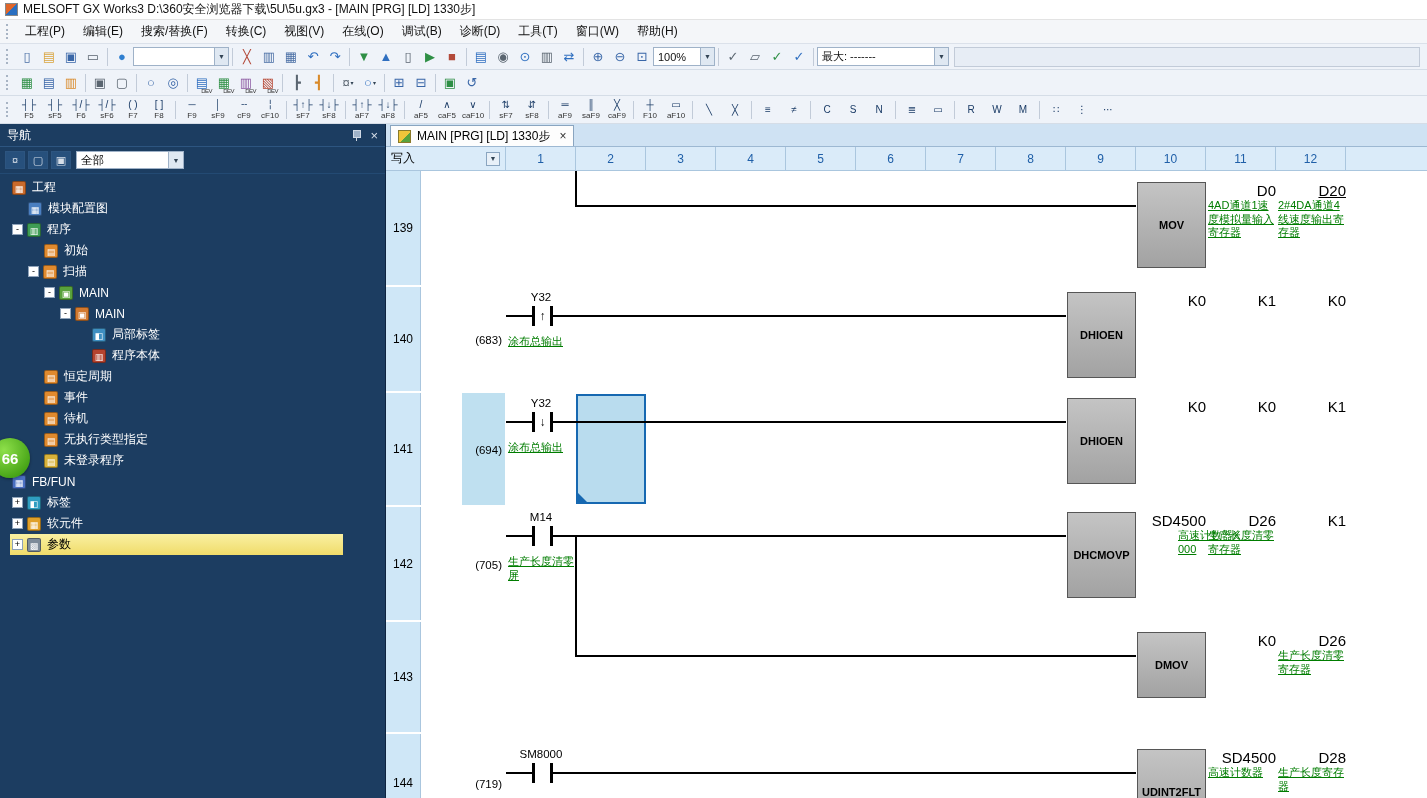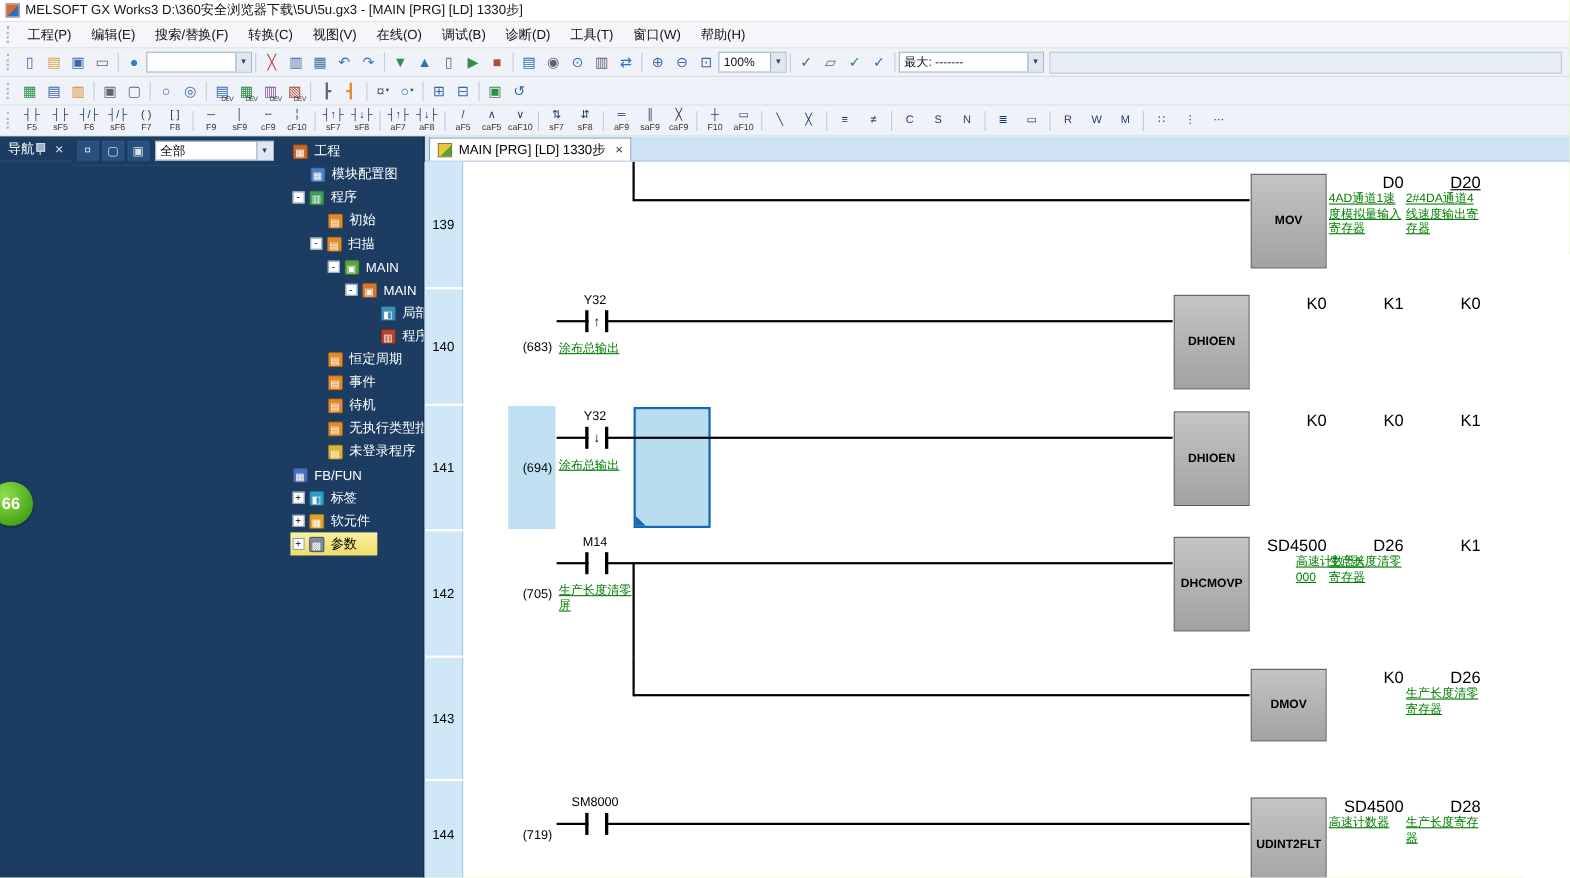--- a/index.html
+++ b/index.html
@@ -23,21 +23,21 @@
 .tbcombo{height:19px;background:#fff;border:1px solid #9fb2c8;display:flex;align-items:center;font-size:11px;padding-left:4px;position:relative;flex:none}
 .tbcombo .cval{flex:1;overflow:hidden;color:#111}
 .tbcombo .cdd{width:14px;height:100%;background:#dfe8f2;border-left:1px solid #9fb2c8;display:flex;align-items:center;justify-content:center;font-size:7px;color:#345}
 .tbwell{flex:1;height:20px;border:1px solid #c2cbd8;background:#e7edf5;margin:0 5px}
 .ladder-btn{width:26px;height:26px;display:flex;flex-direction:column;align-items:center;justify-content:center;border:1px solid transparent}
 .ladder-btn .g{font-size:10px;line-height:12px;color:#1a3b66}
 .ladder-btn .l{font-size:8px;line-height:9px;color:#333}
 
 .bodyrow{display:flex;height:674px}
 
-.nav{width:386px;background:#1c3d61;color:#fff;display:flex;border-right:1px solid #0e2440;position:relative}
+.nav{width:386px;background:#1c3d61;color:#fff;display:flex;flex-direction:column;border-right:1px solid #0e2440;position:relative}
 .nav-header{height:23px;display:flex;align-items:center;padding:0 7px;border-bottom:1px solid #2d5580;font-size:12px}
 .nav-header .sp{flex:1}
 .pin-icon{width:11px;height:12px;position:relative;margin-right:8px}
 .pin-icon::before{content:"";position:absolute;left:2px;top:1px;width:6px;height:6px;border:1px solid #cfd8e4;background:#9fb2c8}
 .pin-icon::after{content:"";position:absolute;left:5px;top:8px;width:1px;height:4px;background:#cfd8e4}
 .close-x{color:#d7dfe9;font-size:13px;line-height:13px}
 .nav-tools{height:27px;display:flex;align-items:center;gap:3px;padding:0 5px;border-bottom:1px solid #234a73}
 .nav-tool{width:20px;height:18px;display:flex;align-items:center;justify-content:center;font-size:11px;color:#d7dfe9;border:1px solid #2d5580;background:#27507c}
 .nav-combo{width:108px;height:18px;background:#fff;border:1px solid #9fb2c8;display:flex;align-items:center;margin-left:2px}
 .nav-combo .cval{flex:1;padding-left:4px;color:#000;font-size:11.5px}
@@ -539,20 +539,39 @@
     </div>
 
     <div class="editor">
       <div class="tabbar">
         <div class="tab">
           <span class="tabicon"></span>
           <span>MAIN [PRG] [LD] 1330步</span>
           <span class="tabclose">×</span>
         </div>
       </div>
+      <div class="gridhdr">
+        <div class="gh0">
+          <span>写入</span>
+          <span class="sp"></span>
+          <span class="cdd">▼</span>
+        </div>
+      <div class="ghcell">1</div>
+          <div class="ghcell">2</div>
+          <div class="ghcell">3</div>
+          <div class="ghcell">4</div>
+          <div class="ghcell">5</div>
+          <div class="ghcell">6</div>
+          <div class="ghcell">7</div>
+          <div class="ghcell">8</div>
+          <div class="ghcell">9</div>
+          <div class="ghcell">10</div>
+          <div class="ghcell">11</div>
+          <div class="ghcell">12</div>
+        </div>
       <div class="ladder">
           <div class="lrow" style="height: 116px;">
             <div class="vline" style="left: 189px; top: 0px; width: 2px; height: 36px;"></div>
             <div class="hline" style="left: 190px; top: 34px; width: 560px; height: 2px;"></div>
             <div class="ibox" style="left: 751px; top: 11px; width: 69px; height: 86px;">MOV</div>
             <div class="opl" style="left: 820px; top: 11px; width: 70px; height: 14px;">D0</div>
             <div class="opc" style="left: 822px; top: 28px; width: 66px;">4AD通道1速度模拟量输入寄存器</div>
             <div class="opl" style="left: 890px; top: 11px; width: 70px; height: 14px; text-decoration: underline;">D20</div>
             <div class="opc" style="left: 892px; top: 28px; width: 66px;">2#4DA通道4线速度输出寄存器</div>
             <div class="rownum" style="left: 0px; top: 0px; width: 35px; height: 114px;">139</div>

